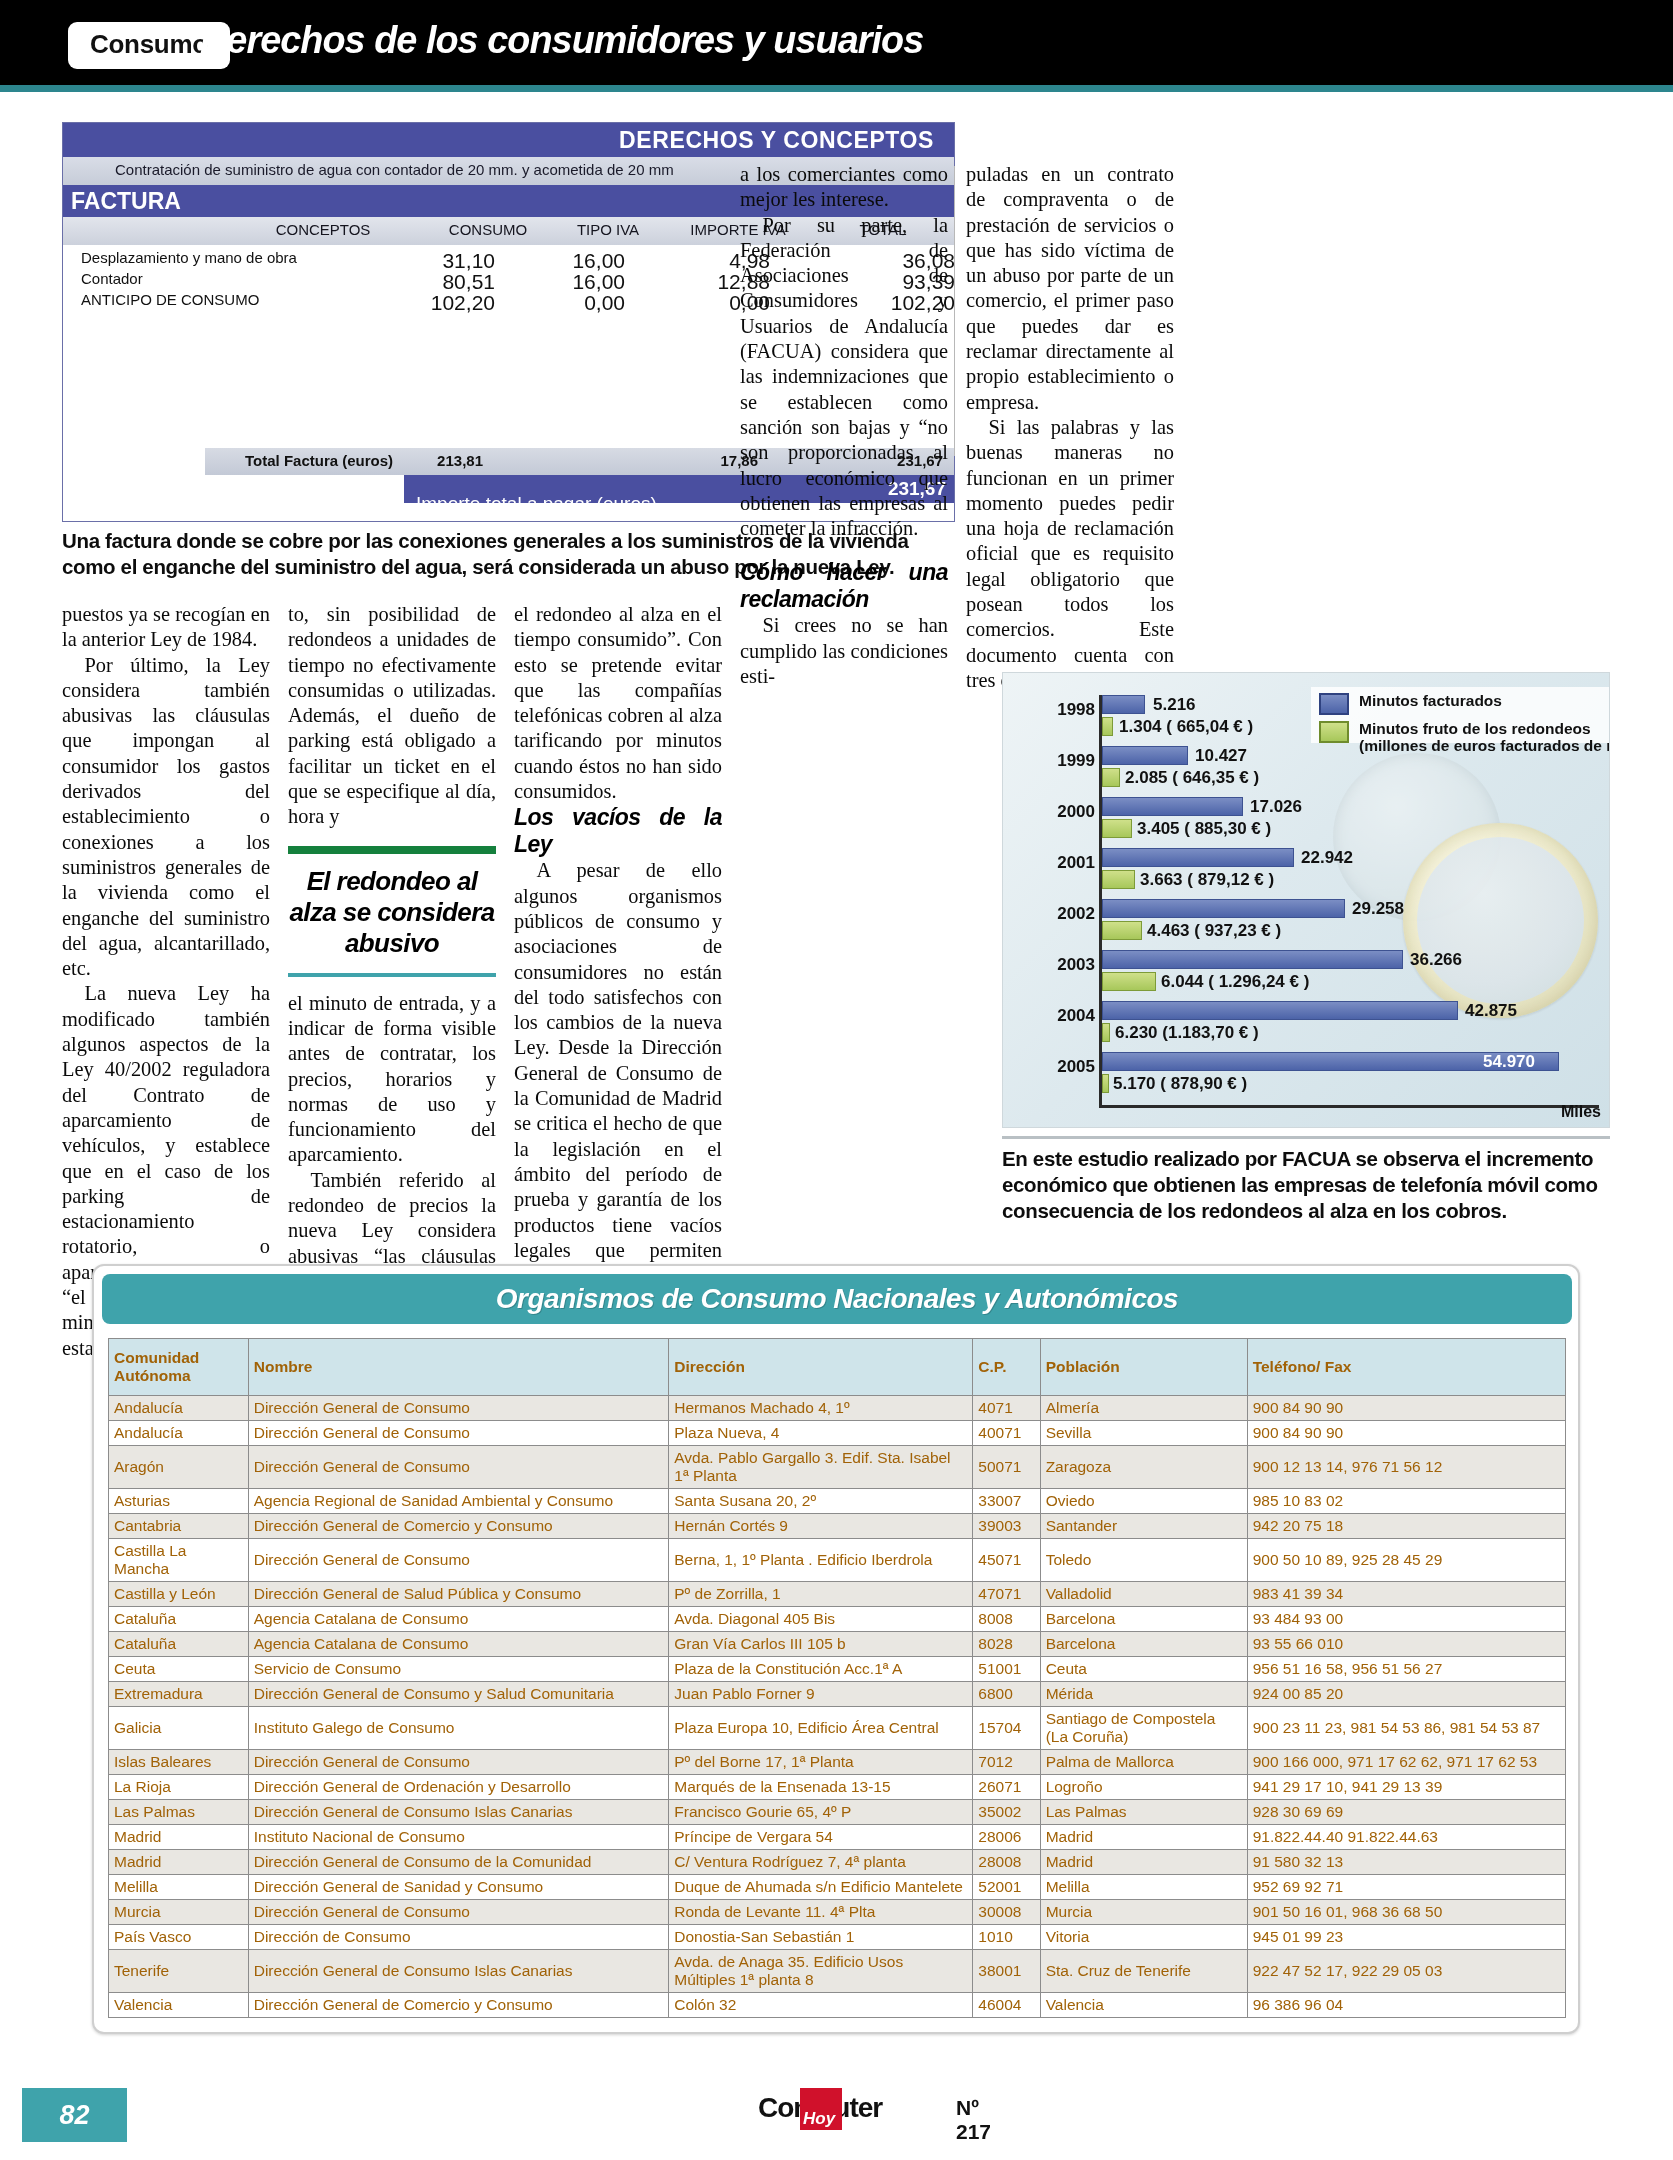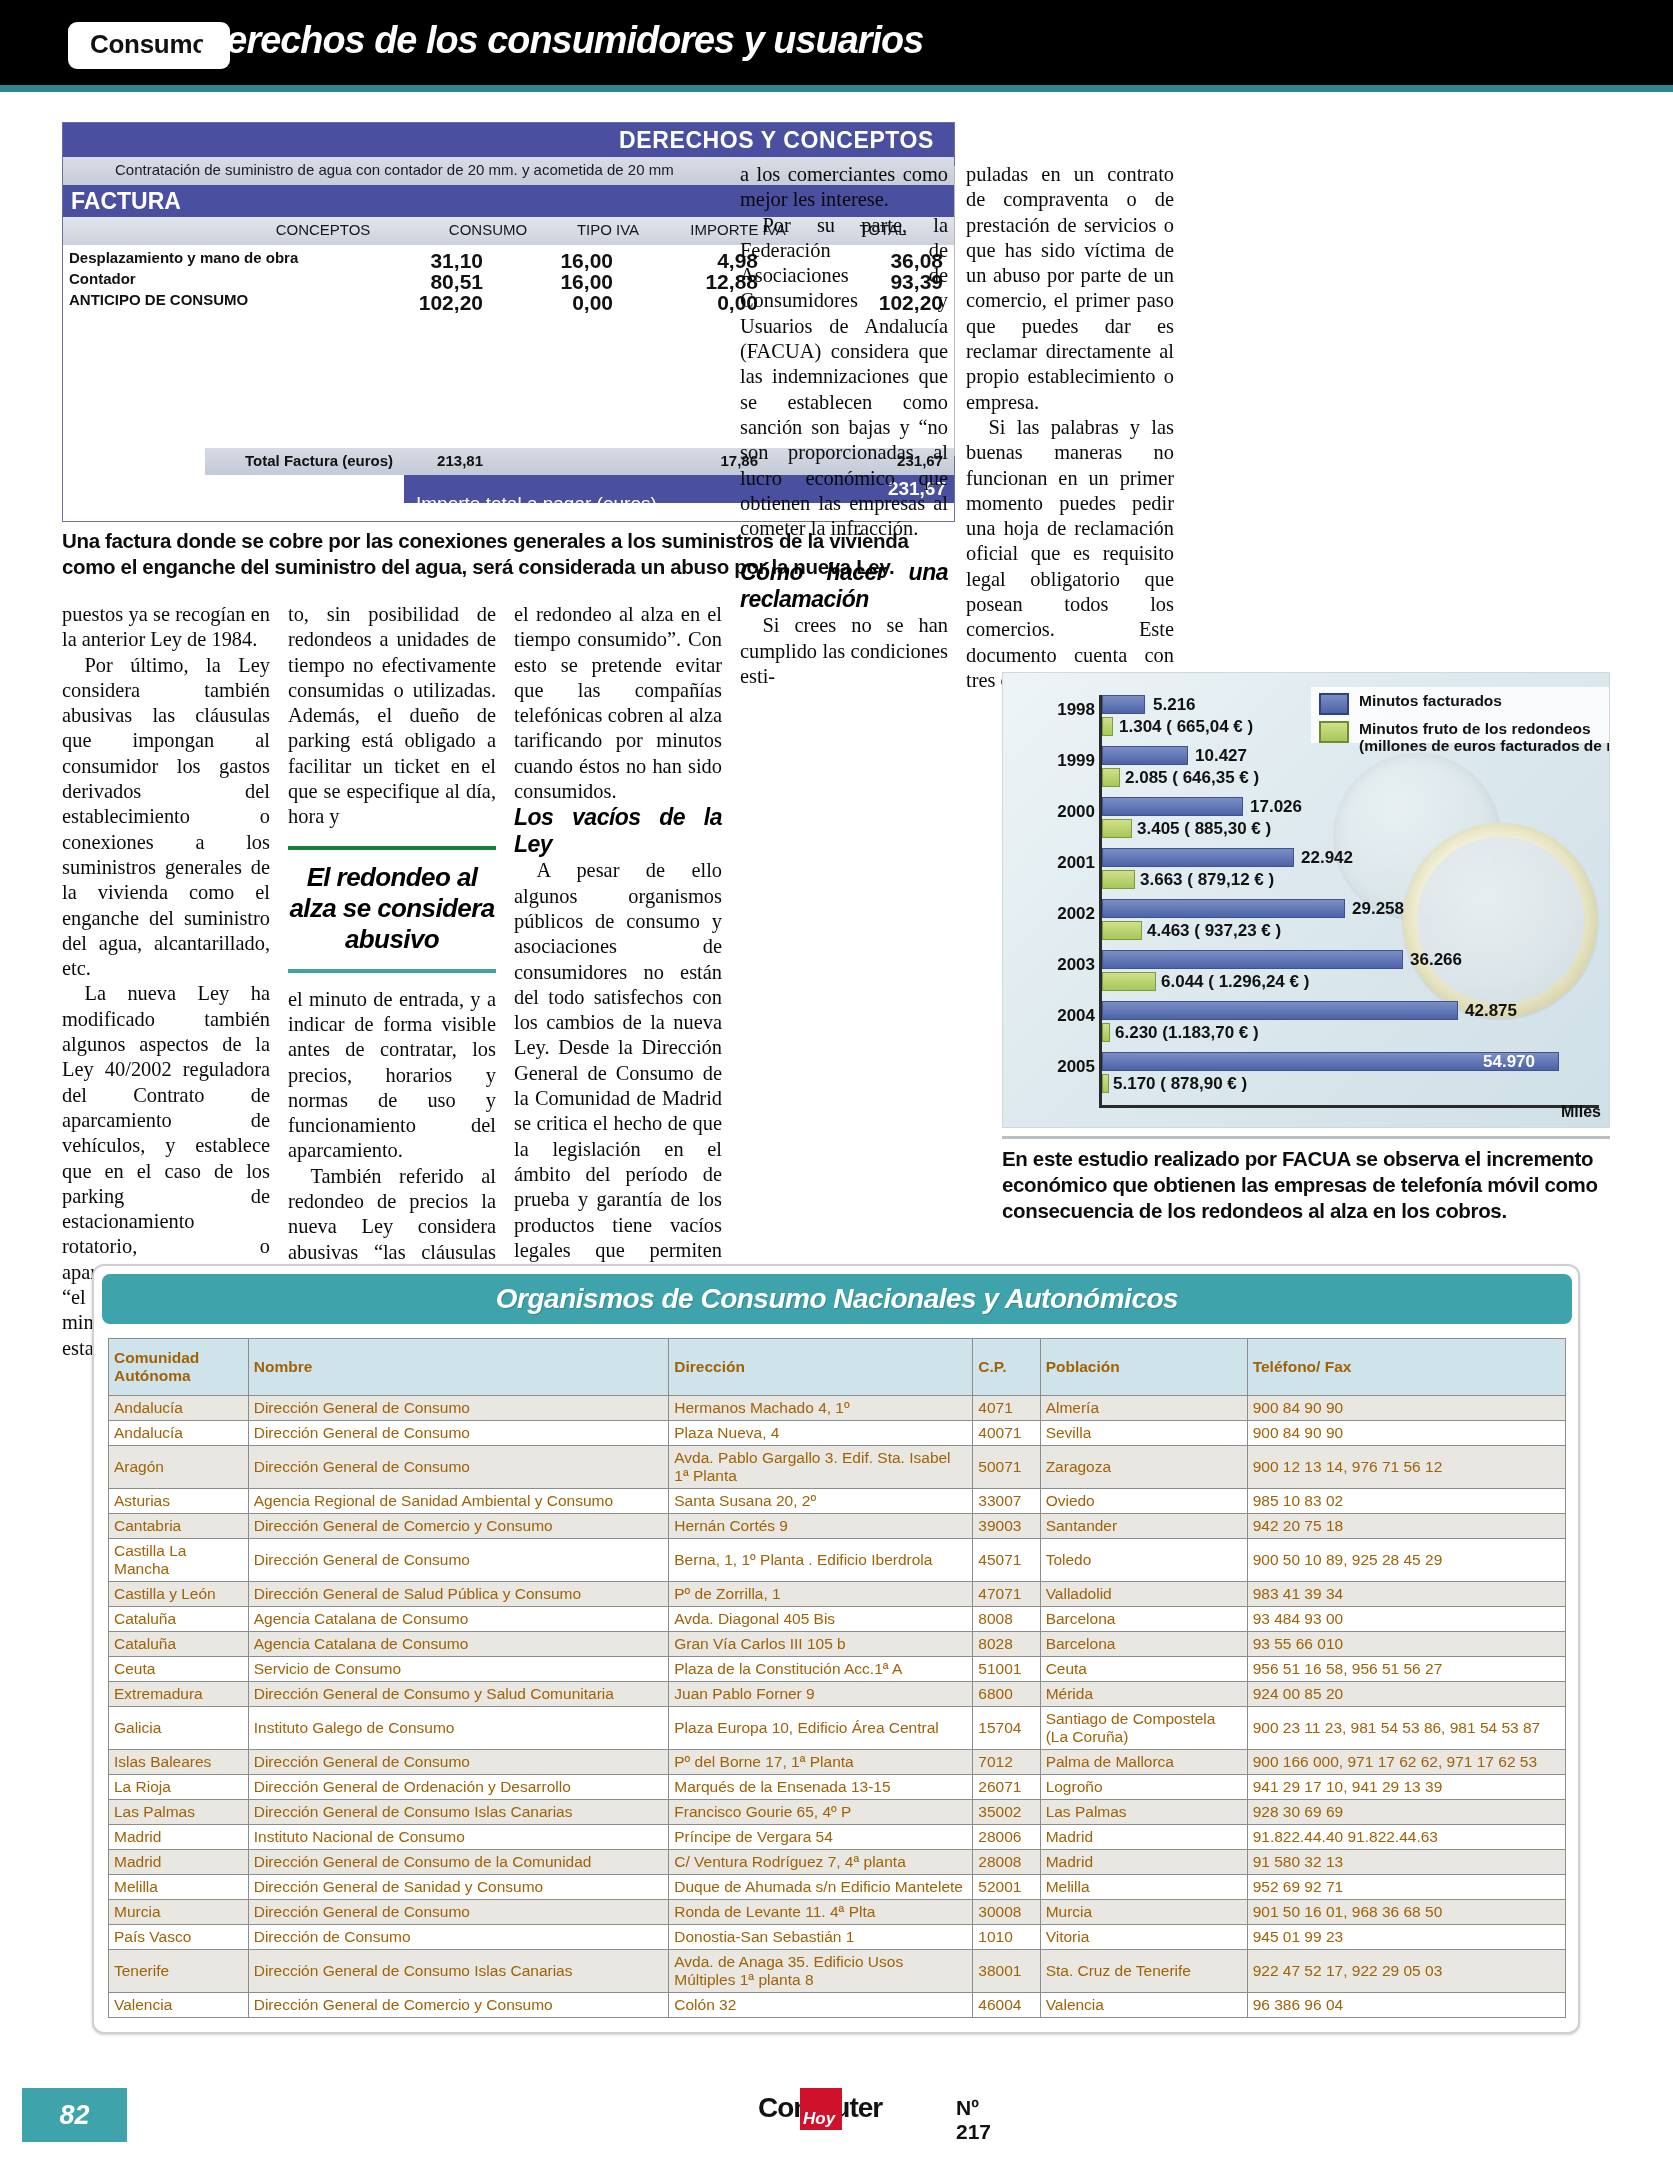--- a/index.html
+++ b/index.html
@@ -64,21 +64,21 @@
     background:#4a4fa0;
   }
   .inv-facturabar span{
     position:absolute; left:8px; top:3px; color:#ffffff; font-weight:bold; font-size:23px;
   }
   .inv-colhead{
     position:absolute; left:0; top:94px; width:893px; height:28px;
     background:linear-gradient(#e2e5ec,#ccd1dc);
   }
   .inv-colhead .ch{ position:absolute; top:4px; font-size:15px; color:#15151f; font-weight:normal; text-align:center;}
-  .inv-rows{ position:absolute; left:0; top:126px; width:893px;font-weight:bold; }
+  .inv-rows{ position:absolute; left:12px; top:126px; width:893px; }
   .inv-row{ position:relative; height:21px; }
   .inv-row .c-concept{ position:absolute; left:6px; top:0; font-size:15px; color:#111; }
   .inv-row .c-num{ position:absolute; top:0; font-size:21px; color:#111; text-align:right; }
   .inv-totalrow{
     position:absolute; left:142px; top:325px; width:751px; height:27px;
     background:linear-gradient(#d7dbe4,#c3c9d6);
   }
   .inv-totalrow .t-label{ position:absolute; left:40px; top:4px; font-size:15px; font-weight:bold; color:#111; }
   .inv-totalrow .t-num{ position:absolute; top:4px; font-size:15px; font-weight:bold; color:#111; text-align:right; }
   .inv-payrow{
@@ -111,21 +111,21 @@
   .col p{ margin:0; }
   .col p.ind{ text-indent:1.1em; }
   .subhead-italic{
     font-family:"Liberation Sans", sans-serif;
     font-weight:bold; font-style:italic; font-size:23px;
     line-height:27px; color:#000; letter-spacing:-0.5px;
     margin:6px 0 0 0;
   }
   
   .pullquote{
-    border-top:4px solid #15803d;
+    border-top:8px solid #15803d;
     border-bottom:4px solid #3fa3ab;
     padding:12px 0 14px 0;
     margin:16px 0 14px 0;
     text-align:center;
   }
   .pullquote span{
     font-family:"Liberation Sans", sans-serif;
     font-weight:bold; font-style:italic;
     font-size:26px; line-height:31px; color:#000; letter-spacing:-0.6px;
   }

